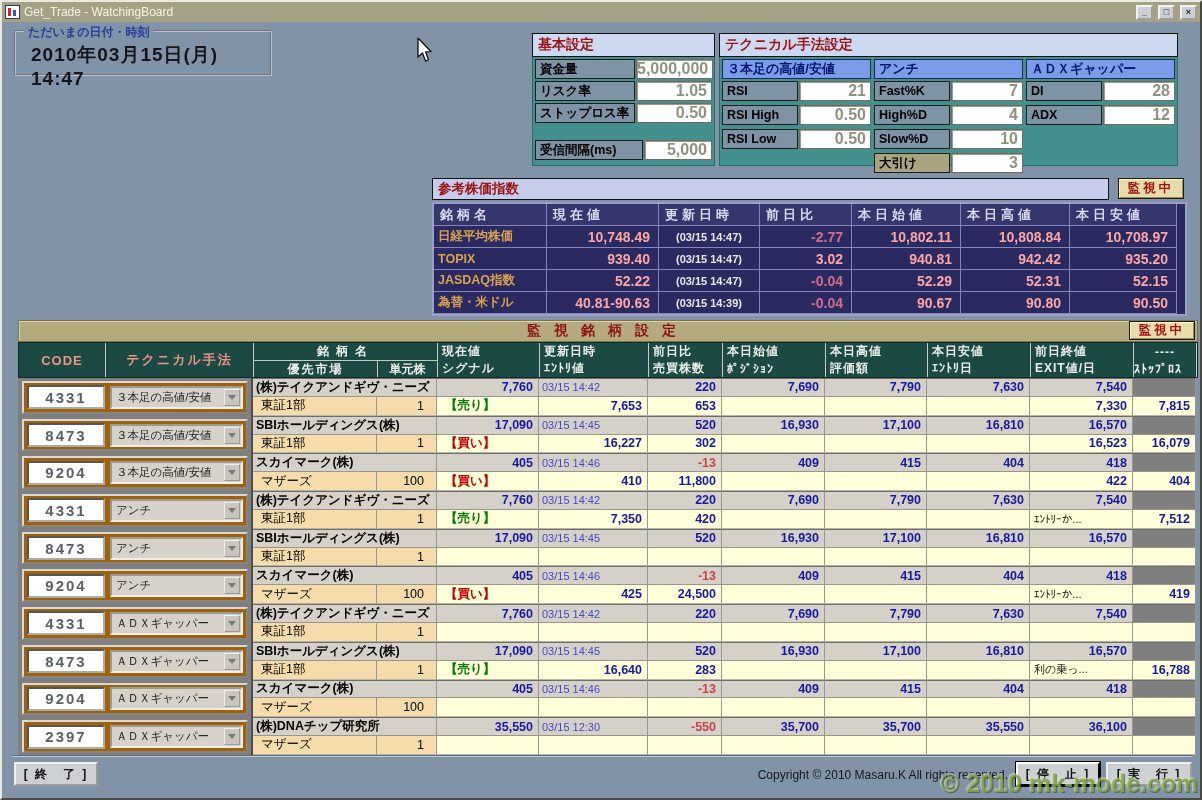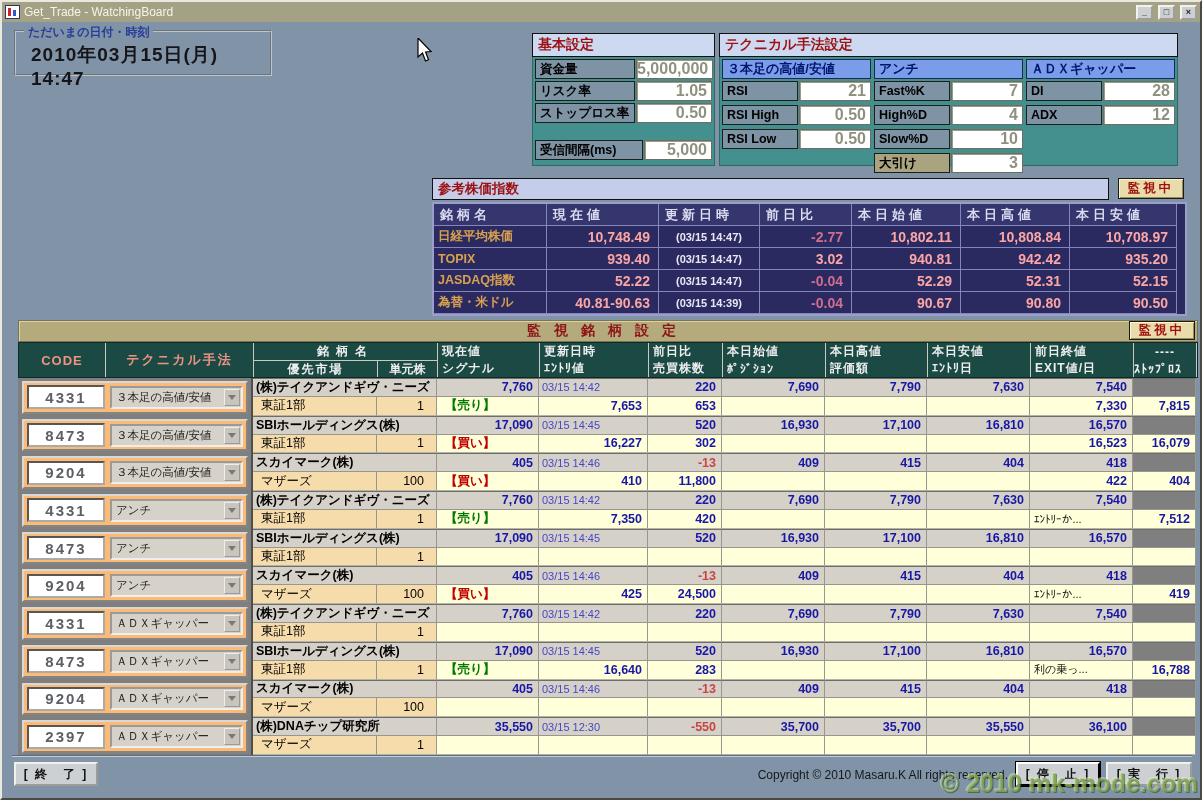--- a/index.html
+++ b/index.html
@@ -92,21 +92,21 @@
   .wh-market{width:124px;display:flex;align-items:center;justify-content:center;letter-spacing:2px;border-right:1px solid #c9c9c0;}
   .wh-unit{flex:1;display:flex;align-items:center;justify-content:center;}
   .wh-col{padding-left:4px;justify-content:center;gap:1px;}
   .wh-line{height:16px;display:flex;align-items:center;letter-spacing:1px;white-space:nowrap;}
   .wh-dash{justify-content:center;padding-left:0;}
   .wh-dash .wh-line:first-child{justify-content:center;}
 
   .watch-body{position:absolute;left:0;top:58px;width:1180px;height:377px;display:flex;}
   .watch-left{width:235px;background:#7f7f7f;border-right:2px solid #4e4e4e;}
   .ctrl-block{height:37.7px;padding:3px 3px 2px 4px;}
-  .ctrl-inner{height:100%;background:#fdba74;border:2px outset #d8d8d8;
+  .ctrl-inner{height:100%;background:#a16207;border:2px outset #d8d8d8;
     display:flex;align-items:center;padding:0 3px;gap:5px;}
   .code-box{width:78px;height:24px;background:#fff;border:2px inset #aaa;
     color:#5c6066;font-size:15px;font-weight:bold;letter-spacing:2px;
     display:flex;align-items:center;justify-content:center;}
   .method-select{flex:1;height:23px;background:#d6d2c9;border:2px inset #eee;position:relative;
     display:flex;align-items:center;padding-left:4px;color:#222;font-size:11.5px;white-space:nowrap;overflow:hidden;}
   .method-arrow{position:absolute;right:1px;top:1px;width:16px;height:17px;background:#c9c5bc;
     border:1px outset #eee;display:flex;align-items:center;justify-content:center;}
   .method-arrow:after{content:"";border:4px solid transparent;border-top:5px solid #7a7a74;margin-top:4px;}
 

